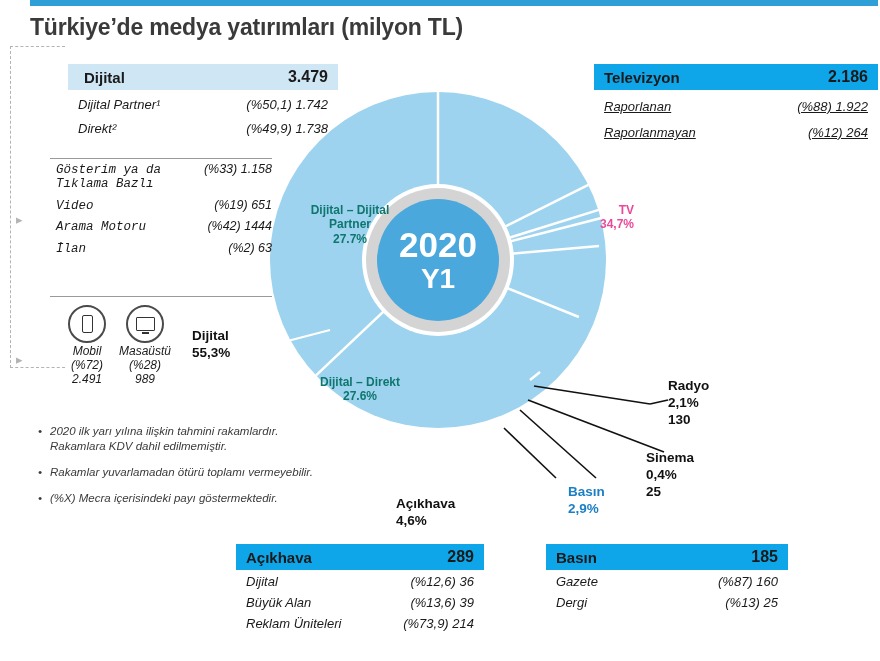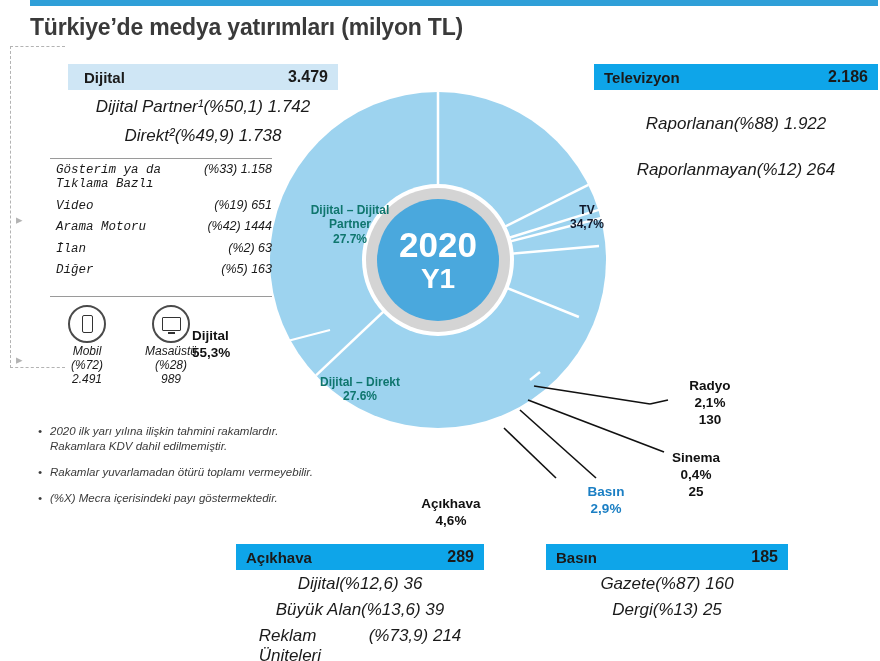--- a/index.html
+++ b/index.html
@@ -45,38 +45,38 @@
     background: #0ea5e9;
     font-weight: bold;
     font-size: 15px;
     color: #1a1a1a;
     padding: 4px 10px 4px 10px;
     box-sizing: border-box;
   }
   .tbl .hdr .hv { font-size: 16px; }
   .tbl .row {
     display: flex;
-    justify-content: center;
+    justify-content: space-between;
     align-items: baseline;
     font-style: italic;
     padding: 4px 10px 2px 10px;
     box-sizing: border-box;
-    font-size: 17px;
+    font-size: 13px;
     color: #1a1a1a;
   }
   .tbl .row .rv { font-style: italic; }
 
   
   #tbl-dijital { left: 68px; top: 64px; width: 270px; }
   #tbl-dijital .hdr { background: #cfe6f5; }
   #tbl-dijital .hdr .hl { padding-left: 6px; }
   #tbl-dijital .row { padding-top: 7px; }
 
   #tbl-tv { left: 594px; top: 64px; width: 284px; }
-  #tbl-tv .row { padding-top: 24px; }
+  #tbl-tv .row { padding-top: 9px; text-decoration: underline; }
 
   #tbl-acikhava { left: 236px; top: 544px; width: 248px; }
   #tbl-basin { left: 546px; top: 544px; width: 242px; }
 
   
   .detail {
     position: absolute;
     left: 50px;
     top: 158px;
     width: 222px;
@@ -98,21 +98,20 @@
 
   .devices {
     position: absolute;
     left: 50px;
     top: 296px;
     width: 222px;
   }
   .devices .dline { border-top: 1px solid #9a9a9a; }
   .devices .drow {
     display: flex;
-    gap: 26px;
     padding-left: 8px;
     padding-top: 8px;
   }
   .dev {
     text-align: center;
     font-style: italic;
     font-size: 12px;
     color: #1a1a1a;
     width: 58px;
   }
@@ -210,29 +209,29 @@
     position: absolute;
     font-size: 12px;
     font-weight: bold;
     color: #0f766e;
     text-align: center;
     line-height: 1.2;
     white-space: pre-line;
   }
   #lbl-dp { left: 295px; top: 203px; width: 110px; }
   #lbl-dd { left: 305px; top: 375px; width: 110px; }
-  #lbl-tv { left: 552px; top: 203px; width: 70px; text-align: center; color:#0f172a; }
+  #lbl-tv { left: 564px; top: 203px; width: 70px; text-align: right; color:#ec4899; }
 
   
   .out-lbl {
     position: absolute;
     font-size: 13.5px;
     font-weight: bold;
     color: #111;
-    text-align: center;
+    text-align: left;
     line-height: 1.25;
     white-space: pre-line;
   }
   #lbl-dijital { left: 192px; top: 328px; width: 86px; text-align: left; }
   #lbl-acikhava { left: 396px; top: 496px; width: 110px; }
   #lbl-basin { left: 568px; top: 484px; width: 76px; color:#1b7fc4; }
   #lbl-sinema { left: 646px; top: 450px; width: 100px; }
   #lbl-radyo { left: 668px; top: 378px; width: 84px; }
 
   svg.leaders {
@@ -392,24 +391,20 @@
     <span class="dl">Video</span>
     <span class="dv">(%19) 651</span>
   </div>
   <div class="ditem">
     <span class="dl">Arama Motoru</span>
     <span class="dv">(%42) 1444</span>
   </div>
   <div class="ditem">
     <span class="dl">İlan</span>
     <span class="dv">(%2) 63</span>
-  </div>
-  <div class="ditem">
-    <span class="dl">Diğer</span>
-    <span class="dv">(%5) 163</span>
   </div>
 </div>
 
 <div class="devices">
   <div class="dline"></div>
   <div class="drow">
     <div class="dev">
       <div class="ic">
           <div class="glyph-phone"></div>
         </div>

